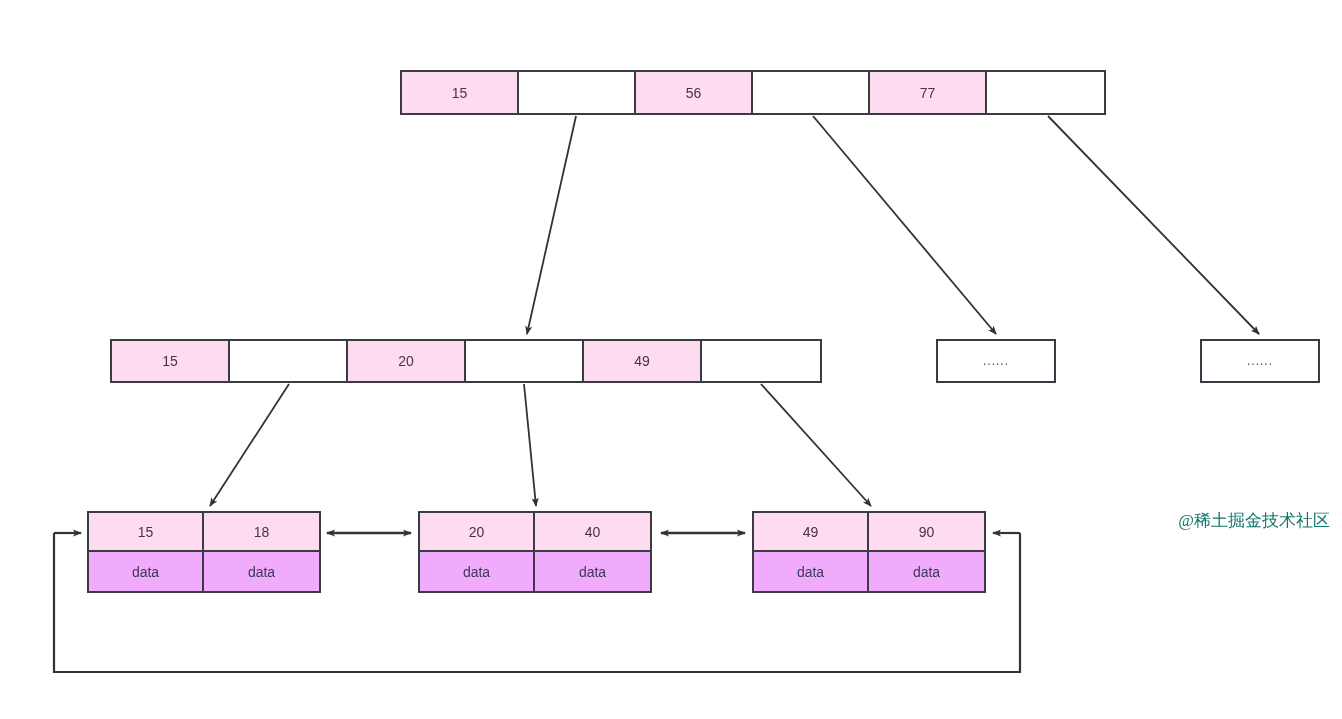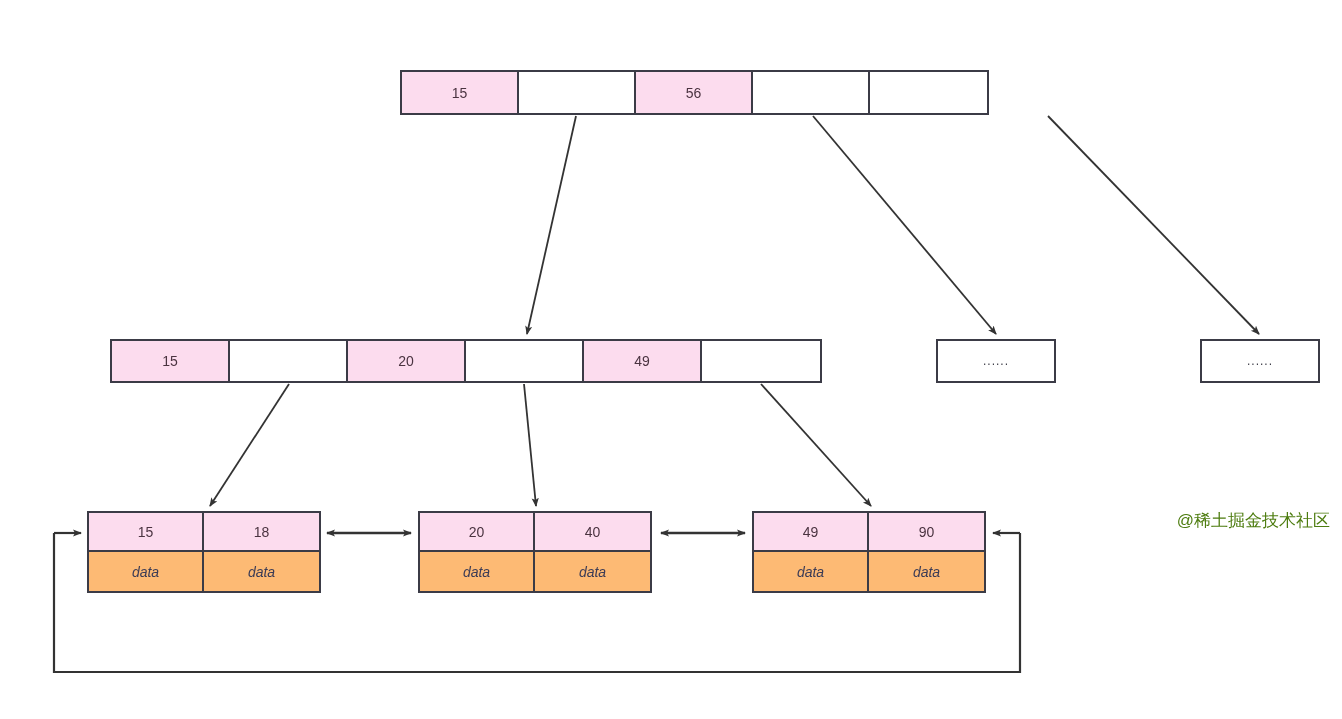--- a/index.html
+++ b/index.html
@@ -100,33 +100,33 @@
     width: 117px;
     display: flex;
     align-items: center;
     justify-content: center;
     font-size: 14px;
     color: #4a3340;
     border-right: 2px solid #3b3b46;
   }
   .leaf-cell:last-child { border-right: none; }
   .leaf-row.keys .leaf-cell { background: #fcdcee; }
-  .leaf-row.data .leaf-cell { background: #fdba74; color: #3b3b55; font-style: italic; }
+  .leaf-row.data .leaf-cell { background: #f0abfc; color: #3b3b55; }
 
   #leaf-node-1 { left: 87px; top: 511px; }
   #leaf-node-2 { left: 418px; top: 511px; }
   #leaf-node-3 { left: 752px; top: 511px; }
 
   #watermark {
     position: absolute;
     right: 12px;
     bottom: 8px;
     font-size: 17px;
-    color: #4d7c0f;
-    font-family: Liberation Sans, sans-serif;
+    color: #0f766e;
+    font-family: Liberation Serif, serif;
     z-index: 3;
     user-select: none;
   }
 </style>
 </head>
 <body>
 
 <div id="canvas">
 
   <svg class="edges" viewBox="0 0 1342 719">
@@ -158,20 +158,21 @@
     <path d="M 1020 533 L 1020 672 L 54 672 L 54 533" fill="none" stroke="#333333" stroke-width="2.2"></path>
     <line x1="54" y1="533" x2="81" y2="533" stroke="#333333" stroke-width="2.2" marker-end="url(#arrow)"></line>
     <line x1="1020" y1="533" x2="993" y2="533" stroke="#333333" stroke-width="2.2" marker-end="url(#arrow)"></line>
   </svg>
 
   <div class="node" id="root-node">
     <div class="cell key">15</div>
     <div class="cell blank"></div>
     <div class="cell key">56</div>
     <div class="cell blank"></div>
+    <div class="cell key">77</div>
     <div class="cell blank"></div>
   </div>
 
   <div class="node" id="internal-node-1">
     <div class="cell key">15</div>
     <div class="cell blank"></div>
     <div class="cell key">20</div>
     <div class="cell blank"></div>
     <div class="cell key">49</div>
     <div class="cell blank"></div>

